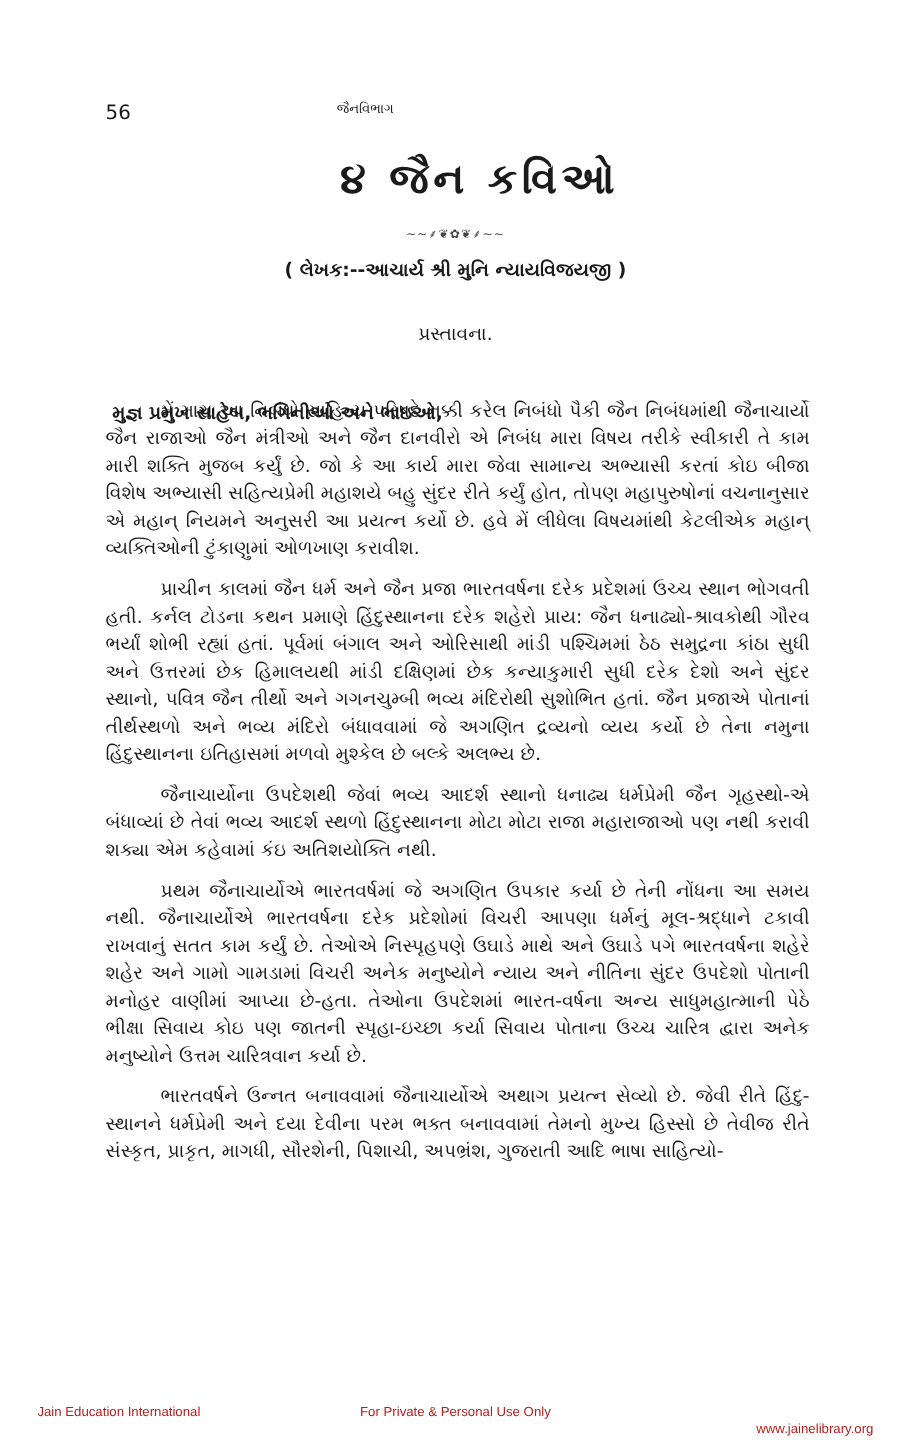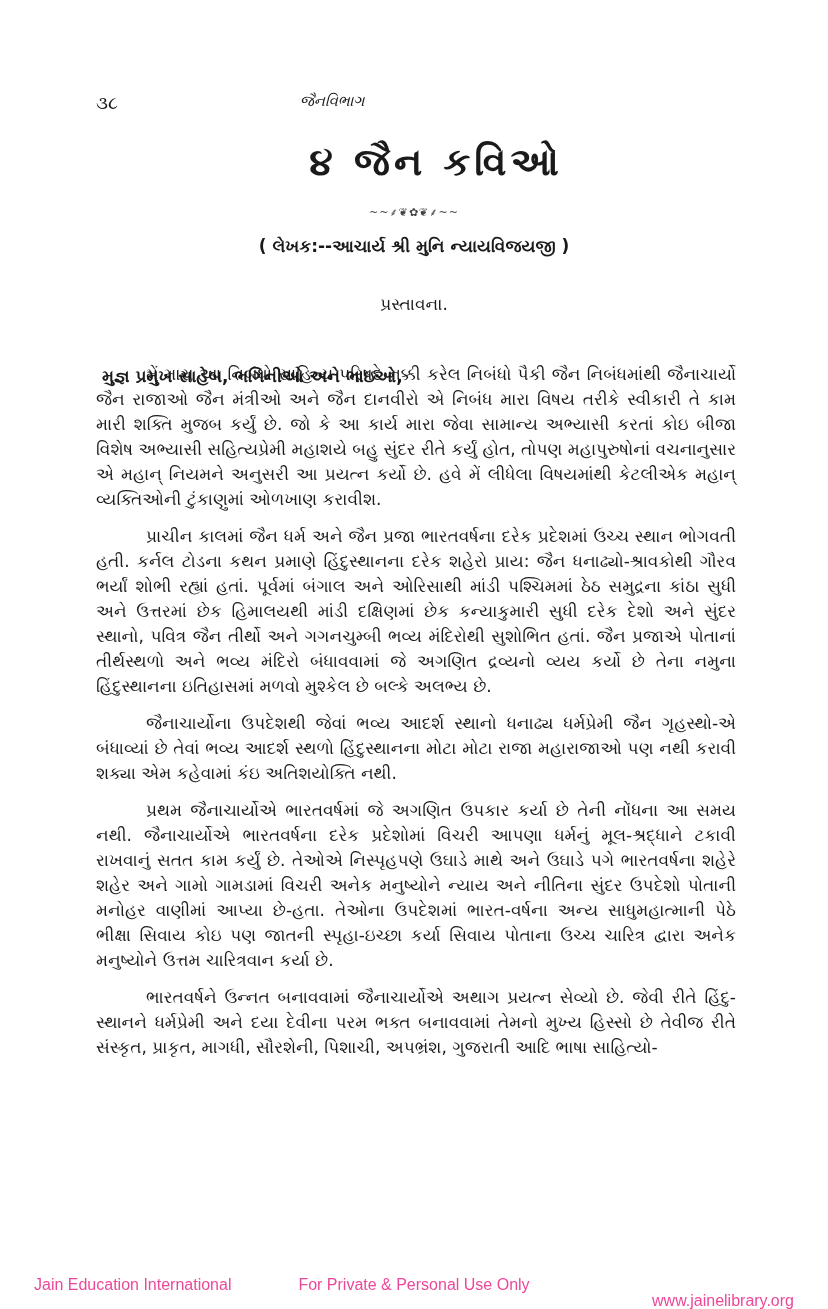--- a/index.html
+++ b/index.html
@@ -1,37 +1,37 @@
 <!DOCTYPE html>
 <html><head>
 <meta charset="utf-8">
 <style>
   html, body { margin: 0; padding: 0; background: #ffffff; }
   body {
     width: 828px; height: 1309px; position: relative; overflow: hidden;
     font-family: "DejaVu Sans", sans-serif; color: #1a1a1a;
   }
   .page-number { position: absolute; left: 96px; top: 92px; font-size: 18px; }
-  .running-head { position: absolute; left: 0; width: 664px; top: 92px; text-align: center; font-size: 15px; font-style: italic; }
+  .running-head { position: absolute; left: 0; width: 664px; top: 92px; text-align: center; font-size: 12px; }
   .chapter-title { position: absolute; left: 0; width: 828px; top: 140px; text-align: center; font-size: 38px; font-weight: bold; letter-spacing: 4px; padding-left: 22px; }
   .ornament { position: absolute; left: 0; width: 828px; top: 204px; text-align: center; font-size: 11px; color: #444; letter-spacing: 1px; }
   .byline { position: absolute; left: 0; width: 828px; top: 236px; text-align: center; font-size: 17px; font-weight: bold; }
   .preface-heading { position: absolute; left: 0; width: 828px; top: 294px; text-align: center; font-size: 17px; }
   .salutation { position: absolute; left: 102px; top: 328px; font-size: 17px; font-weight: bold; margin-top: 38px; }
   .body-text { position: absolute; left: 96px; width: 640px; top: 362px; font-size: 17px; line-height: 25px; text-align: justify; }
   .body-text p { margin: 0 0 12px 0; text-indent: 50px; }
-  .footer { position: absolute; top: 1276px; font-family: "Liberation Sans", sans-serif; font-size: 16px; color: #ec4899; }
+  .footer { position: absolute; top: 1276px; font-family: "Liberation Sans", sans-serif; font-size: 12px; color: #b91c1c; }
   .footer-left { left: 34px; }
   .footer-center { left: 0; width: 828px; text-align: center; }
   .footer-right { right: 34px; margin-top: 16px; }
 </style>
 </head>
 <body>
 
-<div class="page-number">૩૮</div>
+<div class="page-number">56</div>
 <div class="running-head">જૈનવિભાગ</div>
 
 <div class="chapter-title">૪ જૈન કવિઓ</div>
 <div class="ornament">~~⸙❦✿❦⸙~~</div>
 <div class="byline">( લેખક:--આચાર્ય શ્રી મુનિ ન્યાયવિજયજી )</div>
 
 <div class="preface-heading">પ્રસ્તાવના.</div>
 <div class="salutation">મુજ્ઞ પ્રમુખ સાહેબ, ભગિનીઓ અને ભાઇઓ,</div>
 
 <div class="body-text">

